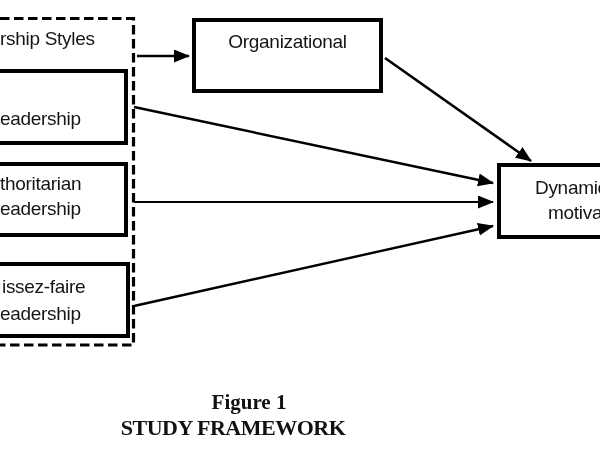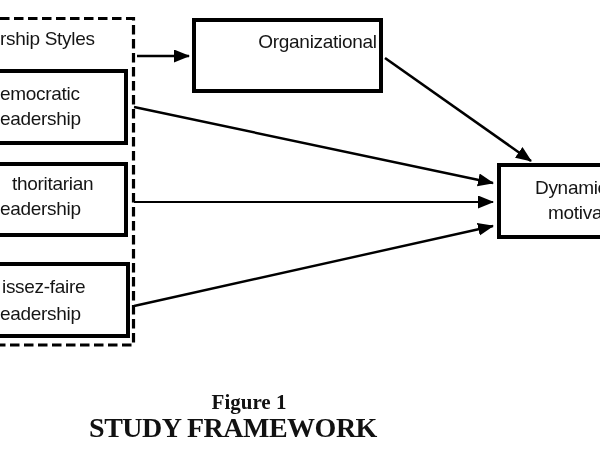--- a/index.html
+++ b/index.html
@@ -13,28 +13,28 @@
   .node-box{
     position:absolute;border:4px solid #000;background:#fff;
     box-sizing:border-box;
   }
   .dtext{
     position:absolute;font-size:19px;line-height:23px;letter-spacing:-0.3px;
     color:#151515;white-space:nowrap;
   }
   .dtext-center{
     position:absolute;font-size:19px;line-height:25px;letter-spacing:-0.3px;
-    color:#151515;text-align:center;white-space:nowrap;margin-left:30px;
+    color:#151515;text-align:center;white-space:nowrap;
   }
   .caption{
     position:absolute;left:0;top:389px;width:466px;text-align:center;
     font-family:"Liberation Serif","DejaVu Serif",serif;color:#111;
   }
   .caption .fig{font-size:21px;font-weight:700;line-height:26px;padding-left:32px;}
-  .caption .ttl{font-size:28px;font-weight:700;line-height:26px;letter-spacing:-0.5px;}
+  .caption .ttl{font-size:22px;font-weight:700;line-height:26px;letter-spacing:-0.5px;}
 </style>
 </head>
 <body>
 
 <div class="canvas">
 
   <svg class="layer" width="600" height="450" viewBox="0 0 600 450">
     <defs>
       <marker id="ah" markerUnits="userSpaceOnUse" markerWidth="17" markerHeight="14" refX="15" refY="6.5" orient="auto">
         <path d="M0,0 L16,6.5 L0,13 Z" fill="#000"></path>
@@ -51,24 +51,23 @@
   </svg>
 
   <div class="node-box" style="left:-58px;top:69px;width:186px;height:76px;"></div>
   <div class="node-box" style="left:-58px;top:162px;width:186px;height:75px;"></div>
   <div class="node-box" style="left:-58px;top:262px;width:188px;height:76px;"></div>
   <div class="node-box" style="left:192px;top:18px;width:191px;height:75px;"></div>
   <div class="node-box" style="left:497px;top:163px;width:165px;height:76px;"></div>
 
   <div class="dtext" style="left:0;top:27px;">rship Styles</div>
 
-  <div class="dtext" style="left:0;top:82px;">emocratic</div>
   <div class="dtext" style="left:0;top:107px;">eadership</div>
 
-  <div class="dtext" style="left:12px;top:172px;">thoritarian</div>
+  <div class="dtext" style="left:0;top:172px;">thoritarian</div>
   <div class="dtext" style="left:0;top:197px;">eadership</div>
 
   <div class="dtext" style="left:2px;top:275px;">issez-faire</div>
   <div class="dtext" style="left:0;top:302px;">eadership</div>
 
   <div class="dtext-center" style="left:192px;top:29px;width:191px;">
     <div>Organizational</div>
   </div>
 
   <div class="dtext" style="left:535px;top:176px;">Dynamic</div>

